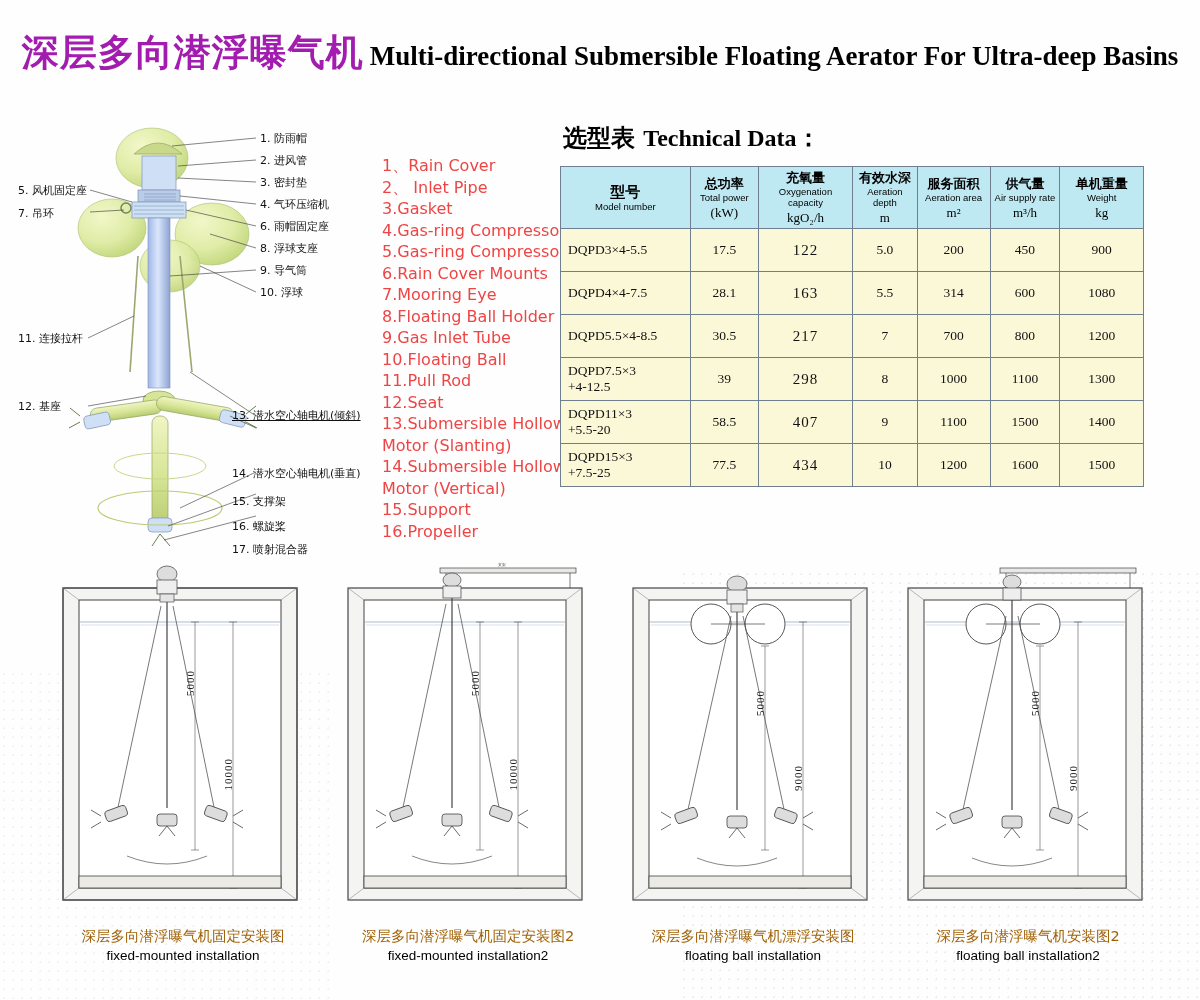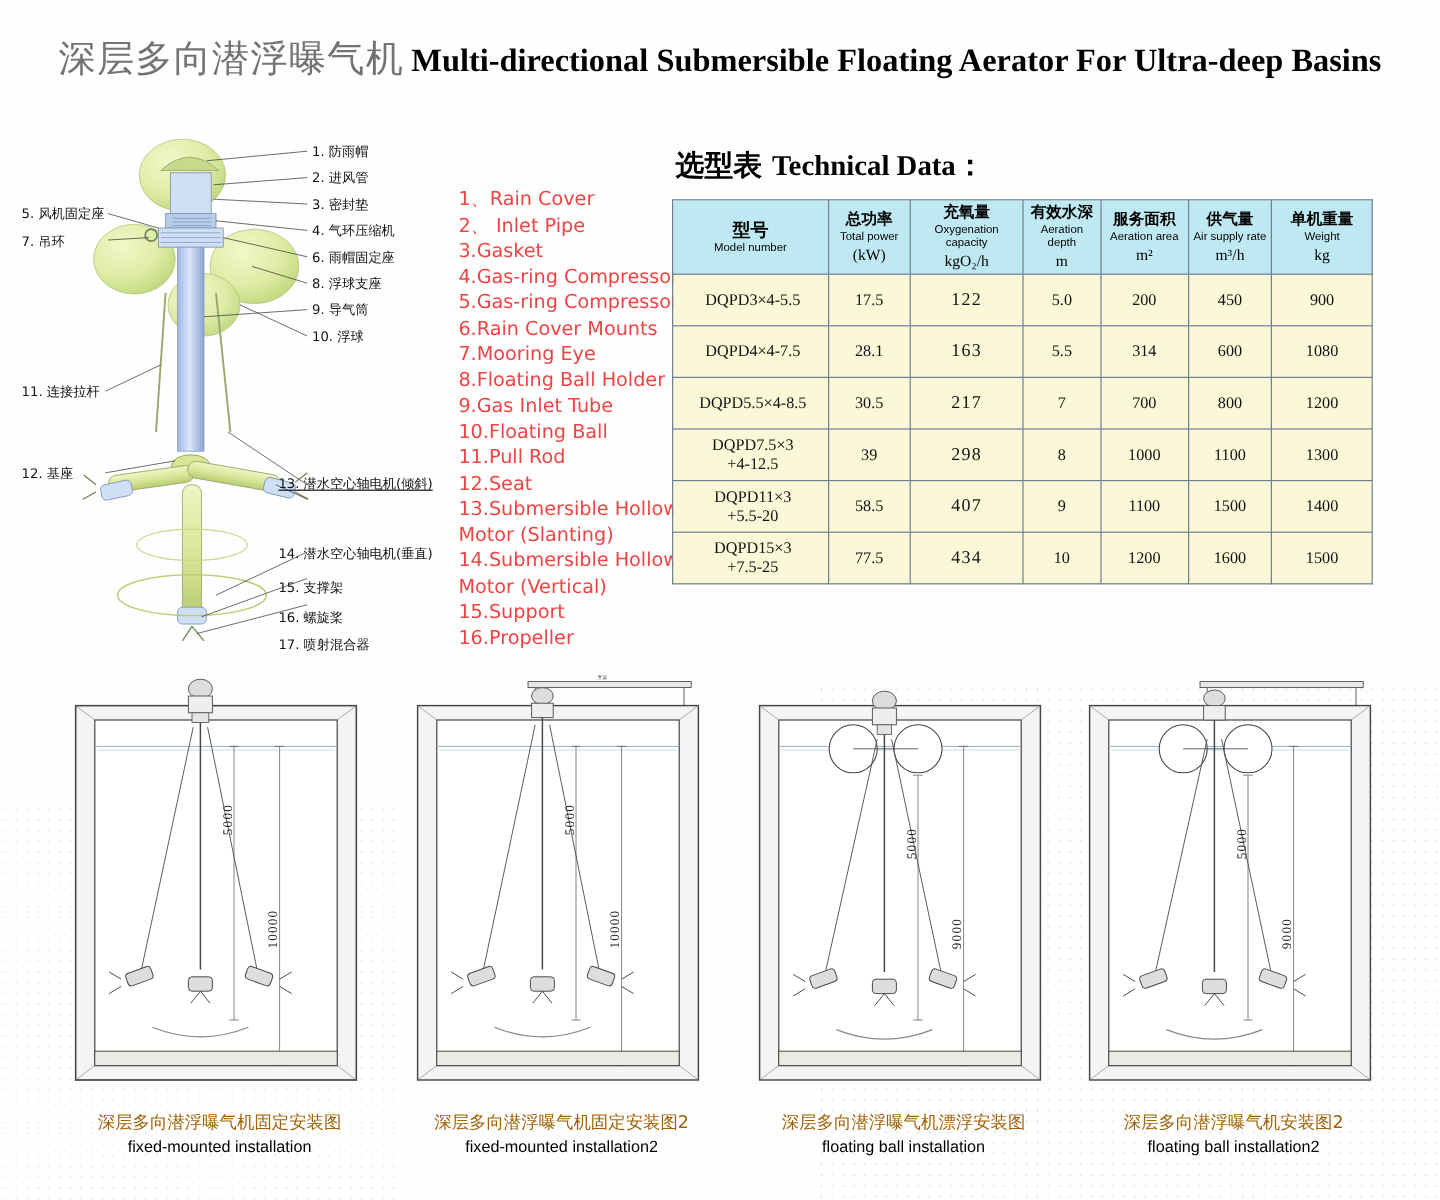--- a/index.html
+++ b/index.html
@@ -23,29 +23,29 @@
     opacity:.5;pointer-events:none;
   }
 
   
   .title-bar{
     position:absolute;left:0;top:28px;width:1200px;text-align:center;
     white-space:nowrap;
   }
   .title-cn{
     font-family:"DejaVu Sans", sans-serif;
-    font-size:31px;font-weight:normal;letter-spacing:1px;color:#737373;
+    font-size:37px;font-weight:bold;letter-spacing:1px;color:#a21caf;
   }
   .title-en{
     font-family:"Liberation Serif", serif;
     font-size:27px;font-weight:bold;color:#000;margin-left:6px;
   }
 
   
-  .illus{position:absolute;left:60px;top:104px;width:320px;height:450px;}
+  .illus{position:absolute;left:60px;top:116px;width:320px;height:450px;}
   .callout-left, .callout-right{
     position:absolute;font-size:11px;color:#111;white-space:nowrap;
     font-family:"DejaVu Sans", sans-serif;
   }
 
   
   .parts{
     position:absolute;left:382px;top:155px;width:180px;
     font-size:16px;line-height:21.5px;color:#ef4444;
     font-family:"DejaVu Sans", sans-serif;
@@ -75,21 +75,21 @@
   }
   .h-cn{font-size:15px;font-weight:bold;display:block;line-height:17px;}
   .h-cn.sm{font-size:13px;text-align:center;}
   .h-en{font-size:9.5px;display:block;line-height:11px;font-family:"Liberation Sans", sans-serif;}
   .h-unit{font-size:13px;display:block;line-height:16px;padding-top:2px;font-family:"Liberation Serif", serif;}
   table.data tbody td{
     background:#fbf8d8;
     font-size:13px;height:38px;
   }
   table.data tbody td.model{
-    text-align:center;padding-left:7px;font-size:13.5px;
+    text-align:left;padding-left:7px;font-size:13.5px;
     font-family:"Liberation Serif", serif;line-height:16px;
   }
   table.data tbody td.oxy{
     font-size:15px;letter-spacing:1px;
     font-family:"Liberation Serif", serif;
   }
   table.data tbody td.num{font-family:"Liberation Serif", serif;font-size:13.5px;}
 
   
   .install-row{position:absolute;left:0;top:560px;width:1200px;height:440px;}

